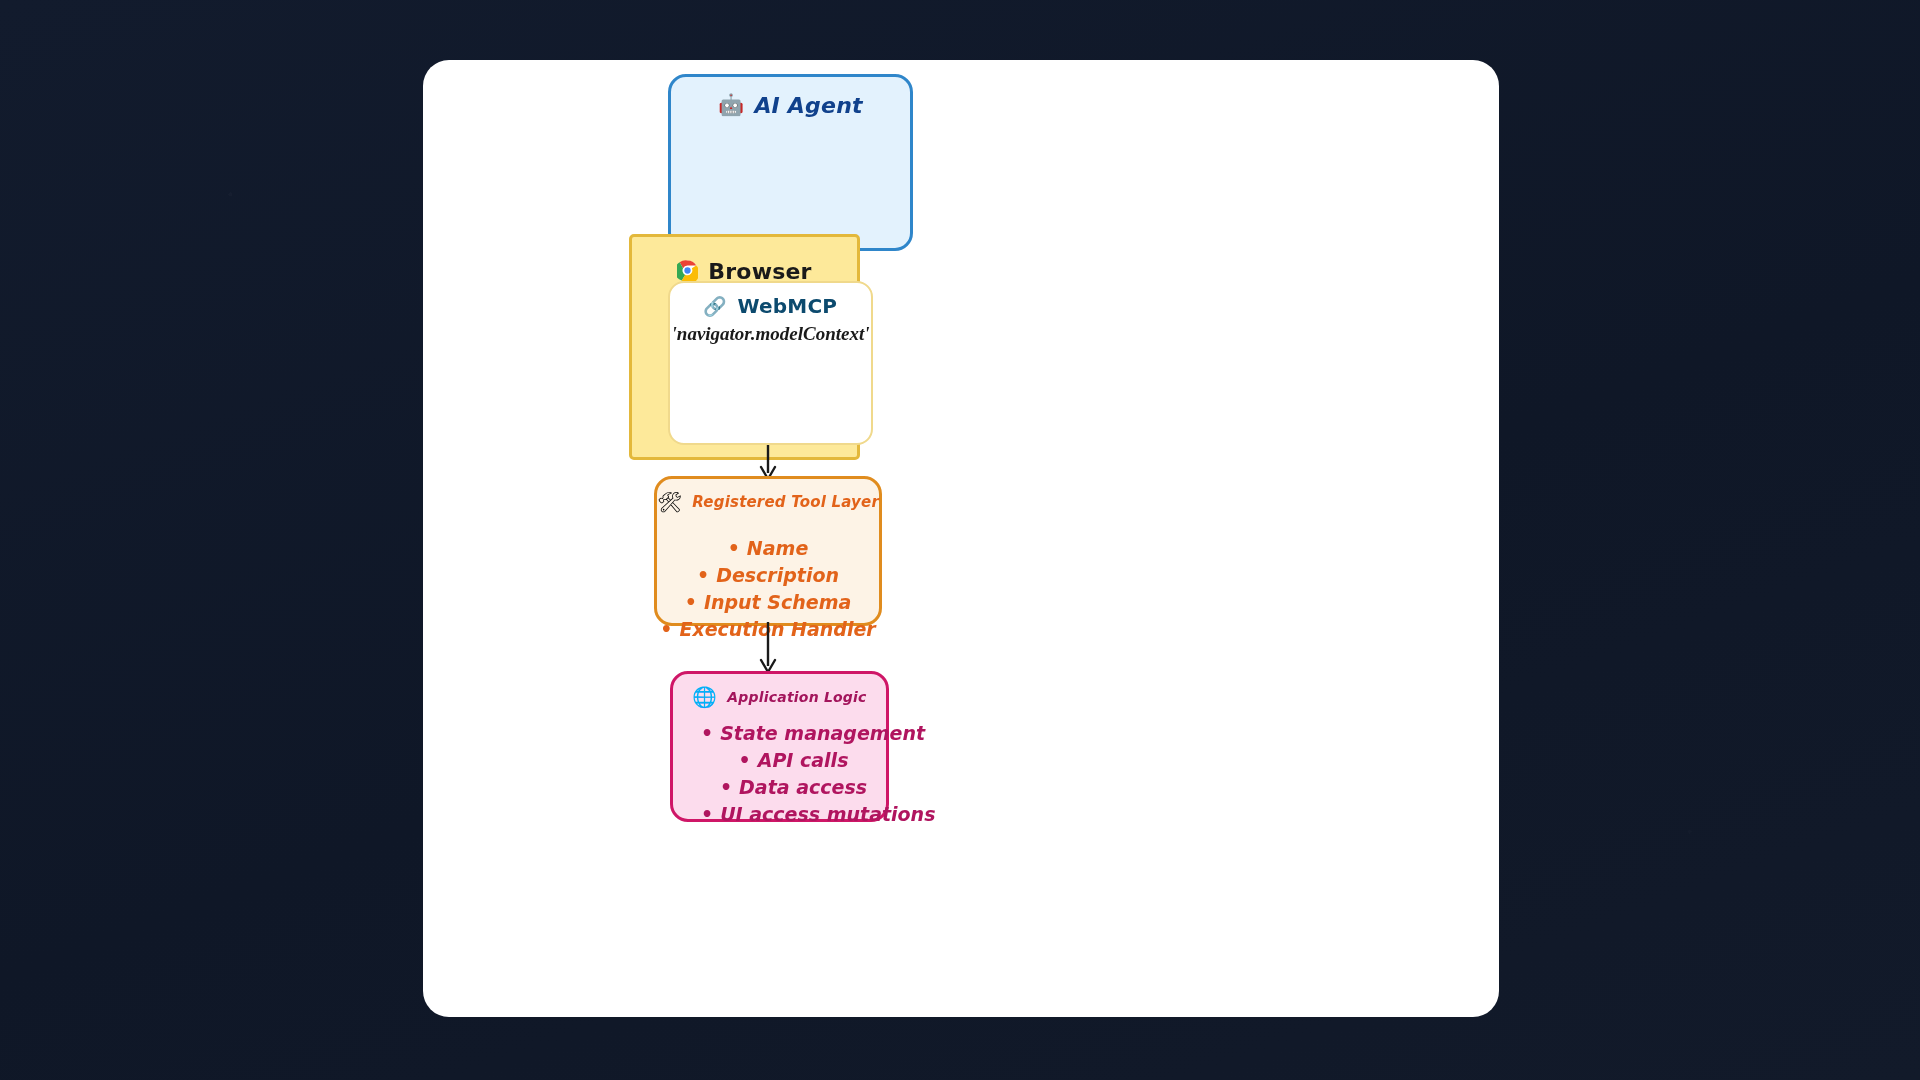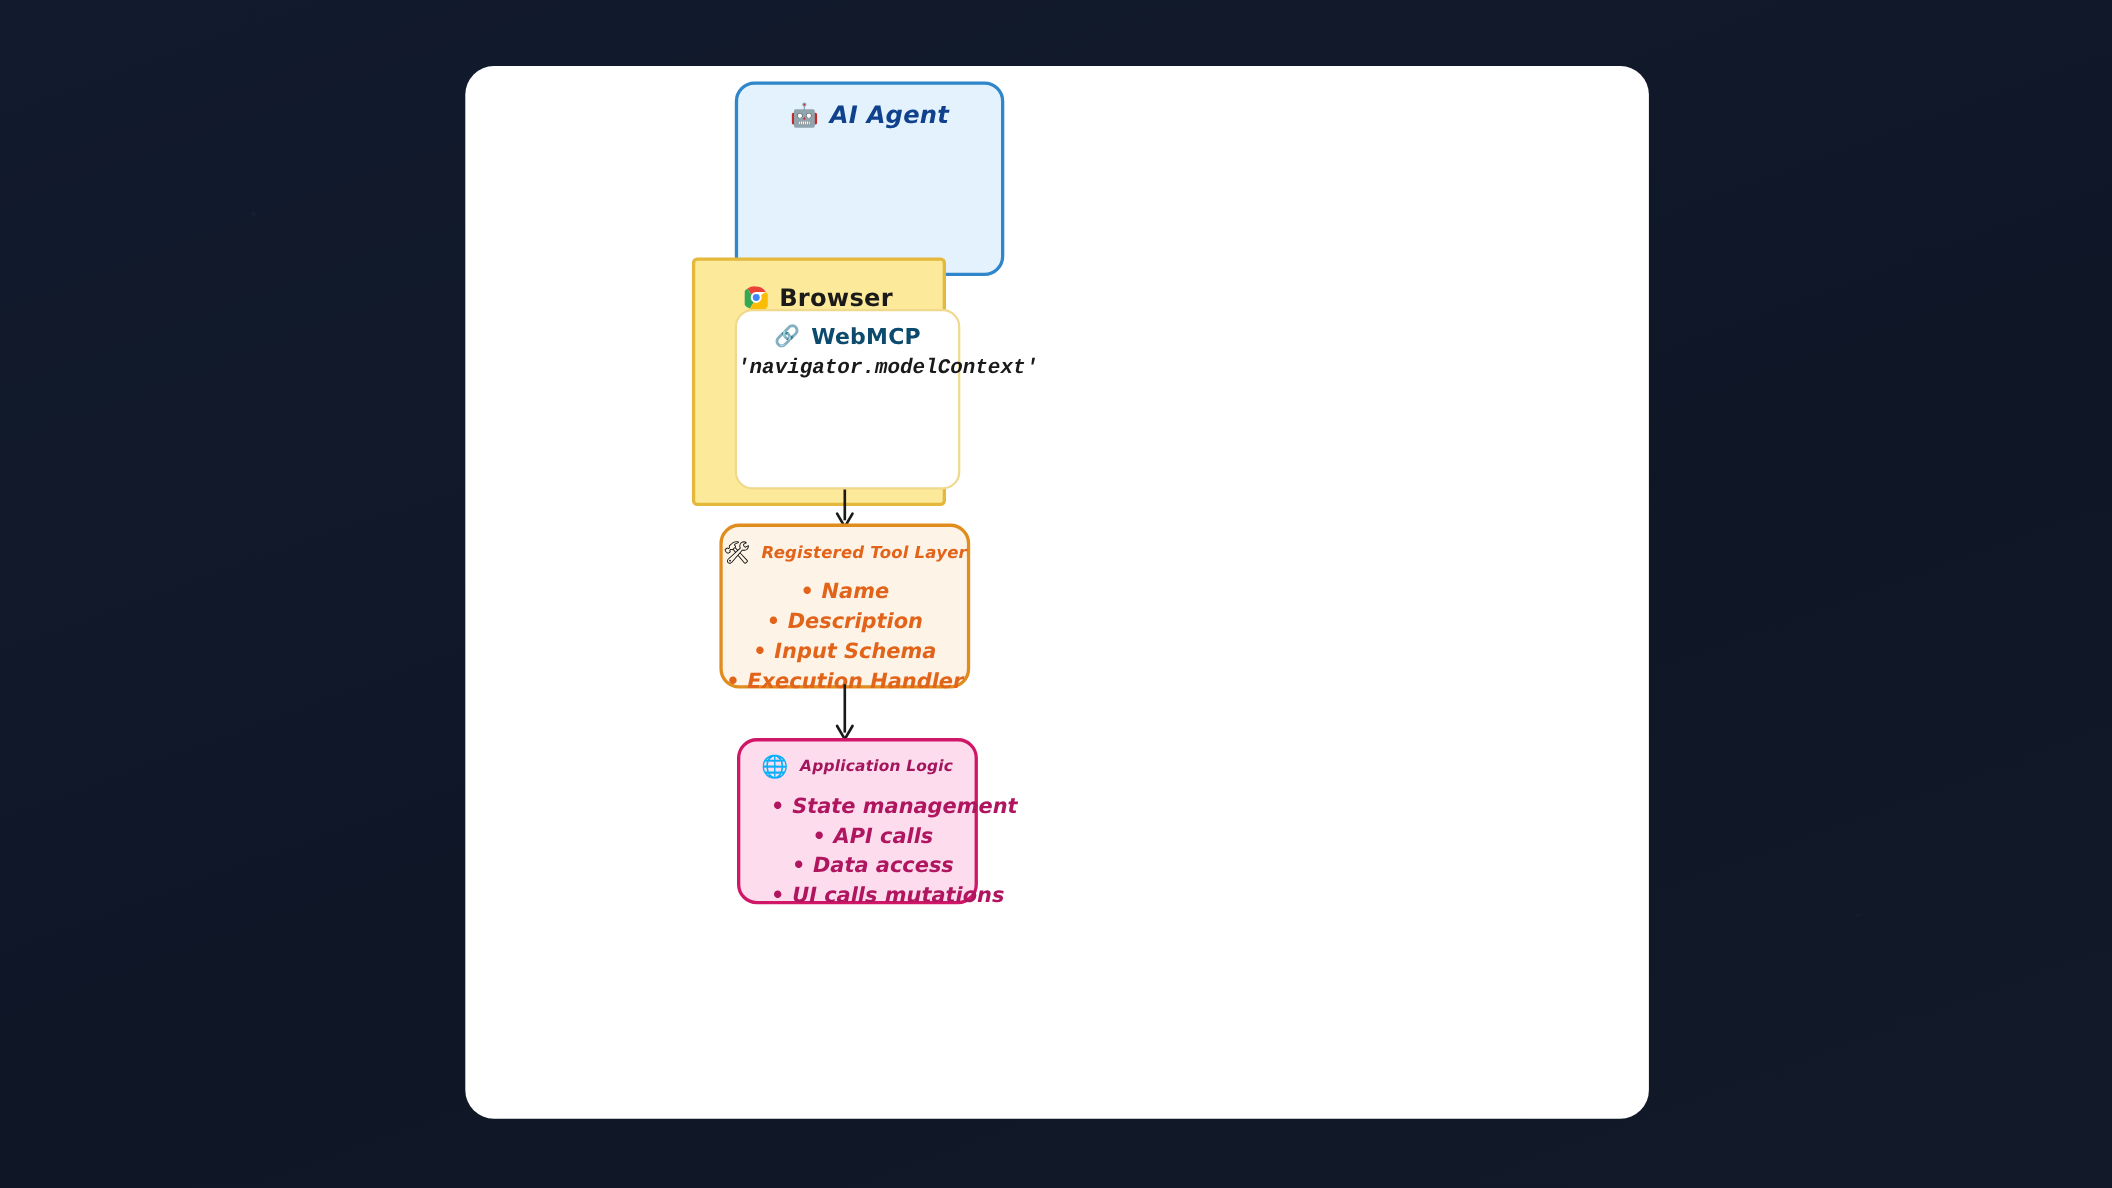--- a/index.html
+++ b/index.html
@@ -138,21 +138,21 @@
     padding-top: 11px;
   }
   #node-webmcp .title-text {
     font-size: 20px;
     color: #0c4a6e;
     font-style: normal;
     font-weight: 700;
   }
   #node-webmcp .emoji { font-size: 19px; }
   #webmcp-api {
-    font-family: Liberation Mono, monospace;
+    font-family: Liberation Serif, serif;
     font-style: italic;
     font-weight: 700;
     font-size: 19px;
     color: #1a1a1a;
     margin-top: 5px;
     white-space: nowrap;
   }
   #node-webmcp .bullets { margin-top: 13px; }
   #node-webmcp .bullets li { font-size: 18px; color: #1a1a1a; }
 
@@ -162,21 +162,21 @@
     top: 416px;
     width: 228px;
     height: 150px;
     background: #fdf3e6;
     border: 3px solid #e08c1e;
     border-radius: 18px;
     padding-top: 13px;
   }
   #node-tool-layer .title-text { font-size: 15px; color: #e2631a; }
   #node-tool-layer .emoji { font-size: 20px; }
-  #node-tool-layer .bullets { margin-top: 13px; }
+  #node-tool-layer .bullets { margin-top: 23px; }
   #node-tool-layer .bullets li { font-size: 19px; color: #e2631a; }
 
   
   #node-app-logic {
     left: 247px;
     top: 611px;
     width: 219px;
     height: 151px;
     background: #fcdced;
     border: 3px solid #cf1667;
@@ -265,18 +265,18 @@
 
     <div class="node" id="node-app-logic">
       <div class="node-title">
         <span class="emoji">🌐</span>
         <span class="title-text">Application Logic</span>
       </div>
       <ul class="bullets">
         <li>State management</li>
         <li>API calls</li>
         <li>Data access</li>
-        <li>UI calls mutations</li>
+        <li>UI access mutations</li>
       </ul>
     </div>
 
   </div>
 </div>
 
 </body></html>

